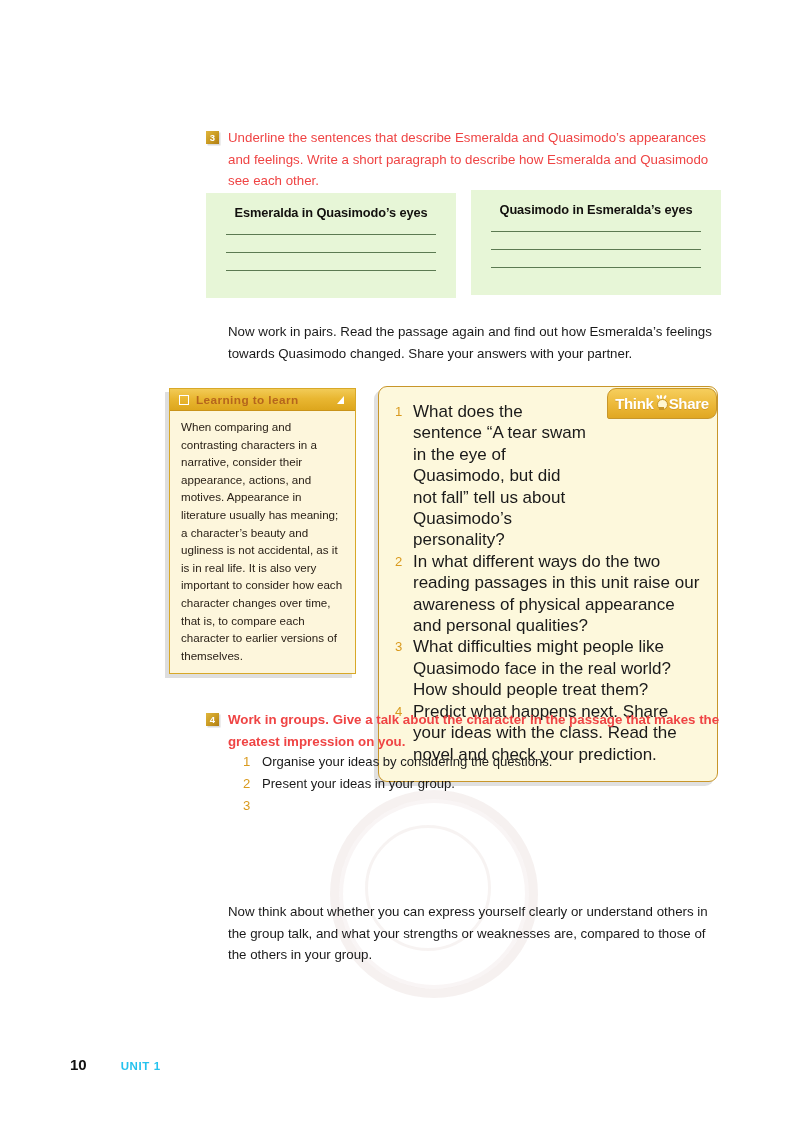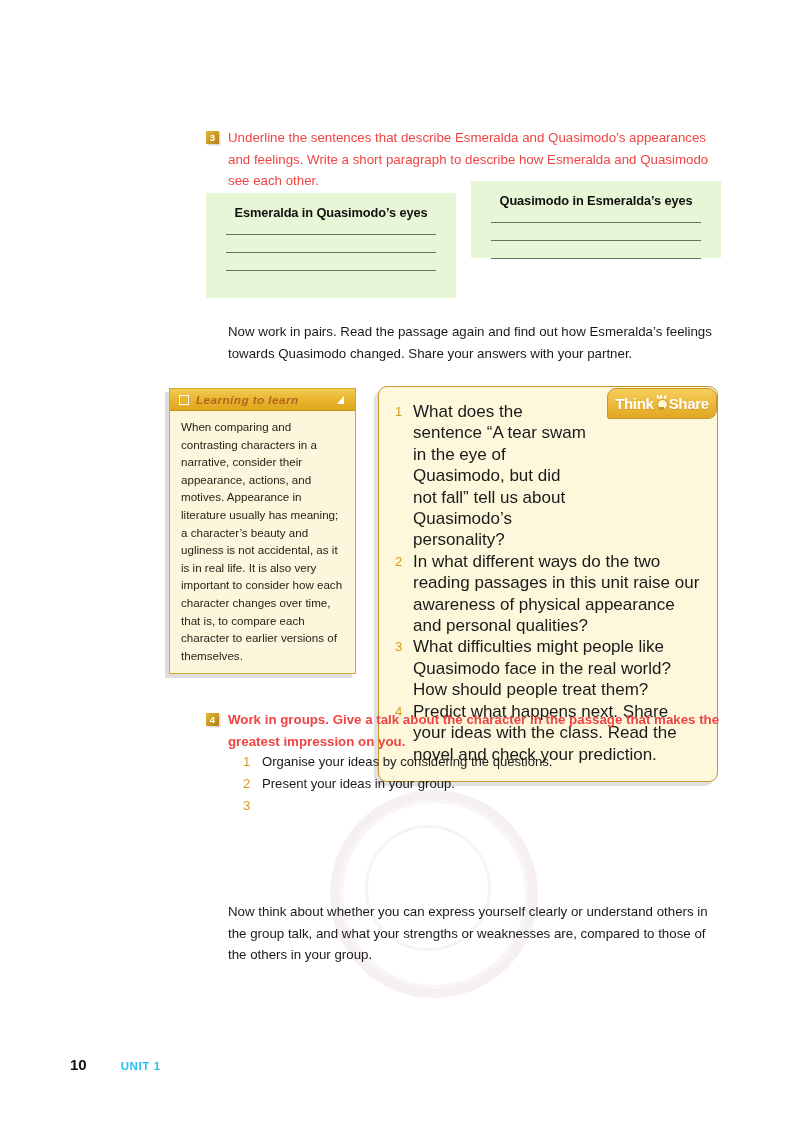--- a/index.html
+++ b/index.html
@@ -110,21 +110,20 @@
     box-shadow: -4px 4px 0 rgba(0,0,0,0.13);
   }
   #ltl-head {
     background: linear-gradient(180deg, #f2cb57 0%, #e9b732 45%, #dda61d 100%);
     border-bottom: 1.2px solid #c9931a;
     height: 21px;
     display: flex;
     align-items: center;
     padding: 0 9px;
     gap: 7px;
-    font-style: italic;
   }
   #ltl-head .sq {
     width: 8px; height: 8px;
     border: 1.6px solid #ffffff;
     background: transparent;
     flex: 0 0 auto;
   }
   #ltl-head .ltl-title {
     font-size: 11.8px;
     font-weight: bold;
@@ -316,21 +315,21 @@
     <div class="ex-text">Underline the sentences that describe Esmeralda and Quasimodo’s appearances and feelings. Write a short paragraph to describe how Esmeralda and Quasimodo see each other.</div>
   </div>
 
   <div class="green-box" style="left:206px; top:193px; width:250px; height:105px;">
     <div class="gb-title">Esmeralda in Quasimodo’s eyes</div>
     <div class="rule"></div>
     <div class="rule"></div>
     <div class="rule"></div>
   </div>
 
-  <div class="green-box" style="left:471px; top:181px; width:250px; height:77px;">
+  <div class="green-box" style="left:471px; top:190px; width:250px; height:105px;">
     <div class="gb-title">Quasimodo in Esmeralda’s eyes</div>
     <div class="rule"></div>
     <div class="rule"></div>
     <div class="rule"></div>
   </div>
 
   <div class="para" style="left:228px; top:321px; width:495px;">Now work in pairs. Read the passage again and find out how Esmeralda’s feelings towards Quasimodo changed. Share your answers with your partner.</div>
 
   <div id="ltl-box">
     <div id="ltl-head">

